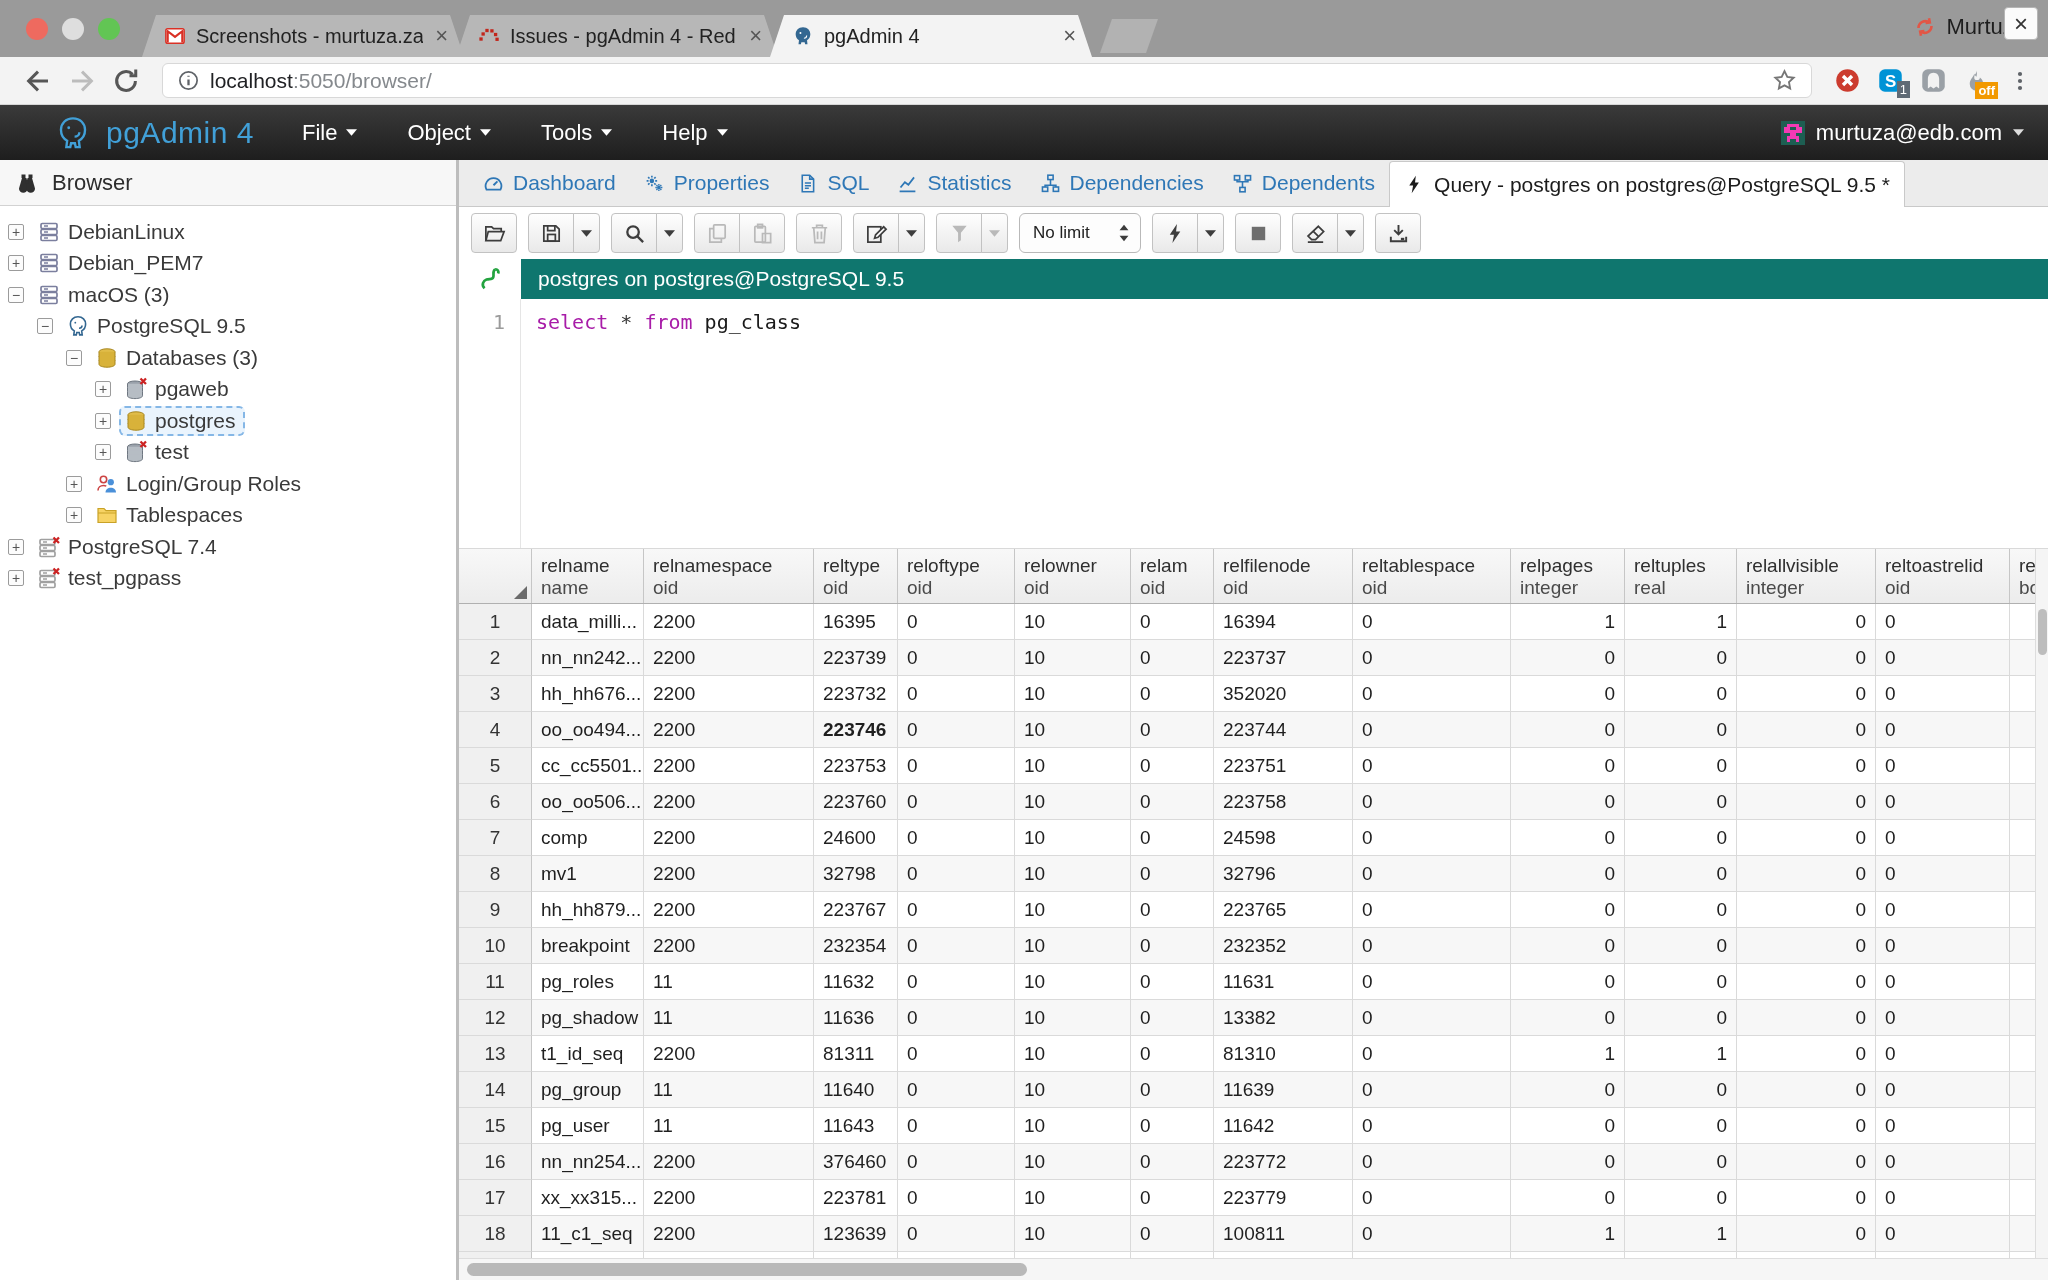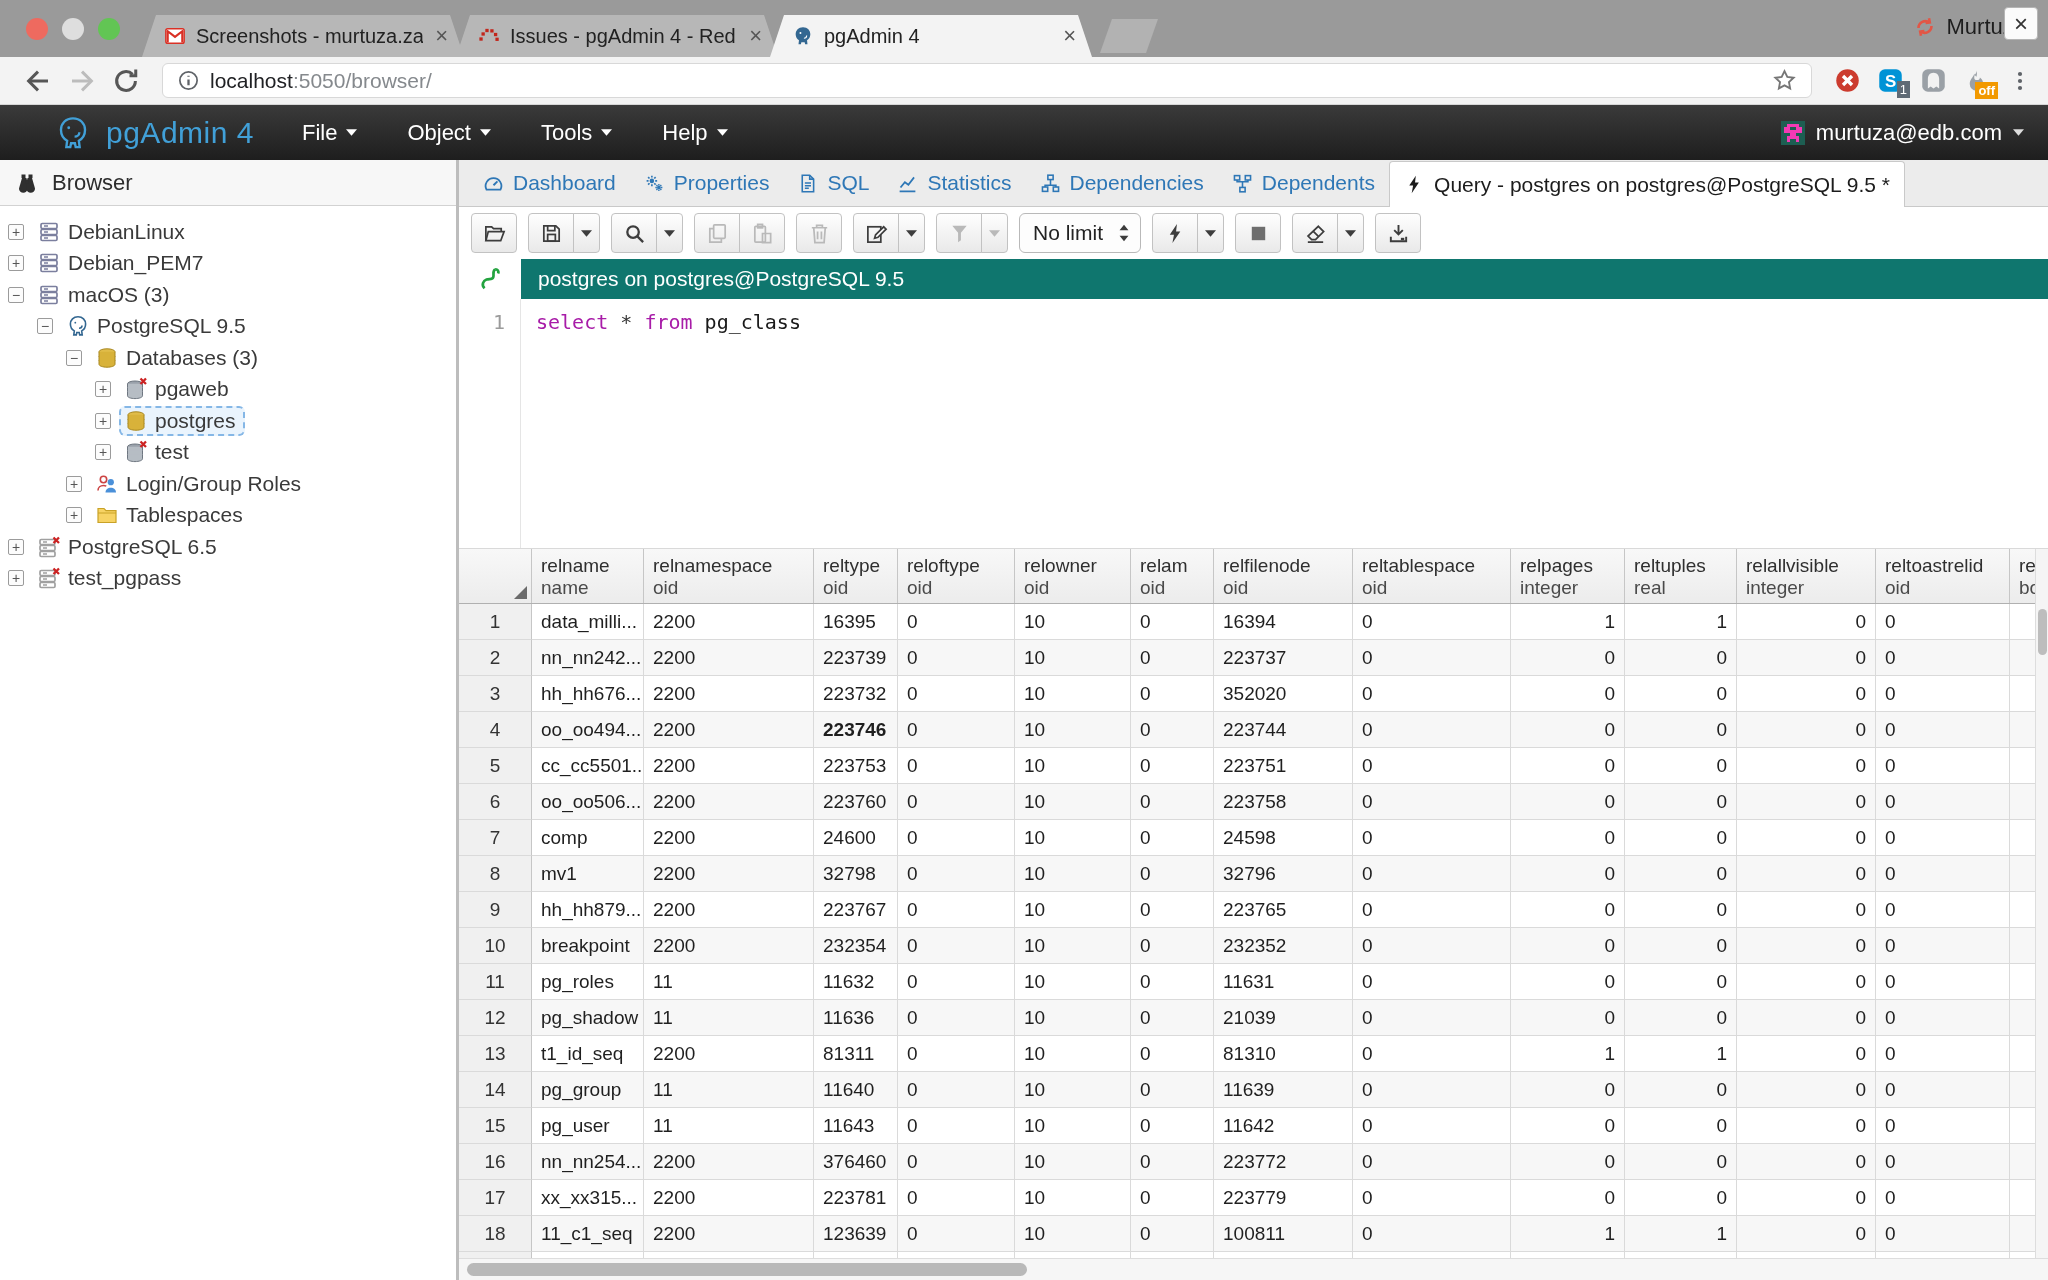--- a/index.html
+++ b/index.html
@@ -92,21 +92,21 @@
   .tb-group{display:flex;}
   .tb-btn{height:40px;min-width:46px;border:1px solid #c2c2c2;background:linear-gradient(#fefefe,#e9e9e9);
     border-radius:4px;display:flex;align-items:center;justify-content:center;color:#3d3d3d;padding:0;}
   .tb-group .tb-btn + .tb-btn{margin-left:-1px;border-top-left-radius:0;border-bottom-left-radius:0;}
   .tb-group .tb-btn:first-child:not(:last-child){border-top-right-radius:0;border-bottom-right-radius:0;}
   .tb-btn.disabled{color:#b9b9b9;}
   .tbico{width:23px;height:23px;}
   .tb-caret{min-width:27px;}
   .caret-ico{width:11px;height:7px;}
   .limit-select{height:40px;width:122px;border:1px solid #b9b9b9;border-radius:6px;background:#fdfdfd;
-    display:flex;align-items:center;justify-content:space-between;padding:0 10px 0 13px;font-size:21px;color:#222;}
+    display:flex;align-items:center;justify-content:space-between;padding:0 10px 0 13px;font-size:17px;color:#222;}
   .step{width:12px;height:20px;}
 
   
   .conn-row{height:40px;display:flex;flex:none;}
   .conn-gutter{width:62px;background:#fff;display:flex;align-items:center;justify-content:center;flex:none;}
   .plug{width:26px;height:26px;}
   .conn-banner{flex:1;background:#0f766e;color:#fff;font-size:21px;display:flex;align-items:center;
     padding-left:17px;font-weight:500;}
 
   
@@ -495,21 +495,21 @@
             <span class="node">
               <span class="tico ico">
                 <svg viewBox="0 0 24 24" fill="none" stroke="#a0a0a0" stroke-width="1.7">
                   <rect x="3" y="4.5" width="15" height="5" rx="1.2"></rect>
                   <rect x="3" y="10.5" width="15" height="5" rx="1.2"></rect>
                   <rect x="3" y="16.5" width="15" height="5" rx="1.2"></rect>
                   <path d="M6 7h4M6 13h4M6 19h4" stroke-width="1.3"></path>
                   <path d="M16.5 2.5l5.5 5.5M22 2.5L16.5 8" stroke="#cc2222" stroke-width="2.3"></path>
                 </svg>
               </span>
-              <span class="tlabel">PostgreSQL 6.5</span>
+              <span class="tlabel">PostgreSQL 7.4</span>
             </span>
           </div>
           <div class="tree-row" style="padding-left: 8px;">
             <span class="expand">+</span>
             <span class="node">
               <span class="tico ico">
                 <svg viewBox="0 0 24 24" fill="none" stroke="#a0a0a0" stroke-width="1.7">
                   <rect x="3" y="4.5" width="15" height="5" rx="1.2"></rect>
                   <rect x="3" y="10.5" width="15" height="5" rx="1.2"></rect>
                   <rect x="3" y="16.5" width="15" height="5" rx="1.2"></rect>
@@ -1024,21 +1024,21 @@
                 <div class="g-cell partial"></div>
               </div>
               <div class="g-row even">
                 <div class="g-cell g-num">12</div>
                 <div class="g-cell" style="width: 112px;">pg_shadow</div>
                 <div class="g-cell" style="width: 170px;">11</div>
                 <div class="g-cell" style="width: 84px;">11636</div>
                 <div class="g-cell" style="width: 117px;">0</div>
                 <div class="g-cell" style="width: 116px;">10</div>
                 <div class="g-cell" style="width: 83px;">0</div>
-                <div class="g-cell" style="width: 139px;">21039</div>
+                <div class="g-cell" style="width: 139px;">13382</div>
                 <div class="g-cell" style="width: 158px;">0</div>
                 <div class="g-cell num" style="width: 114px;">0</div>
                 <div class="g-cell num" style="width: 112px;">0</div>
                 <div class="g-cell num" style="width: 139px;">0</div>
                 <div class="g-cell" style="width: 134px;">0</div>
                 <div class="g-cell partial"></div>
               </div>
               <div class="g-row">
                 <div class="g-cell g-num">13</div>
                 <div class="g-cell" style="width: 112px;">t1_id_seq</div>

